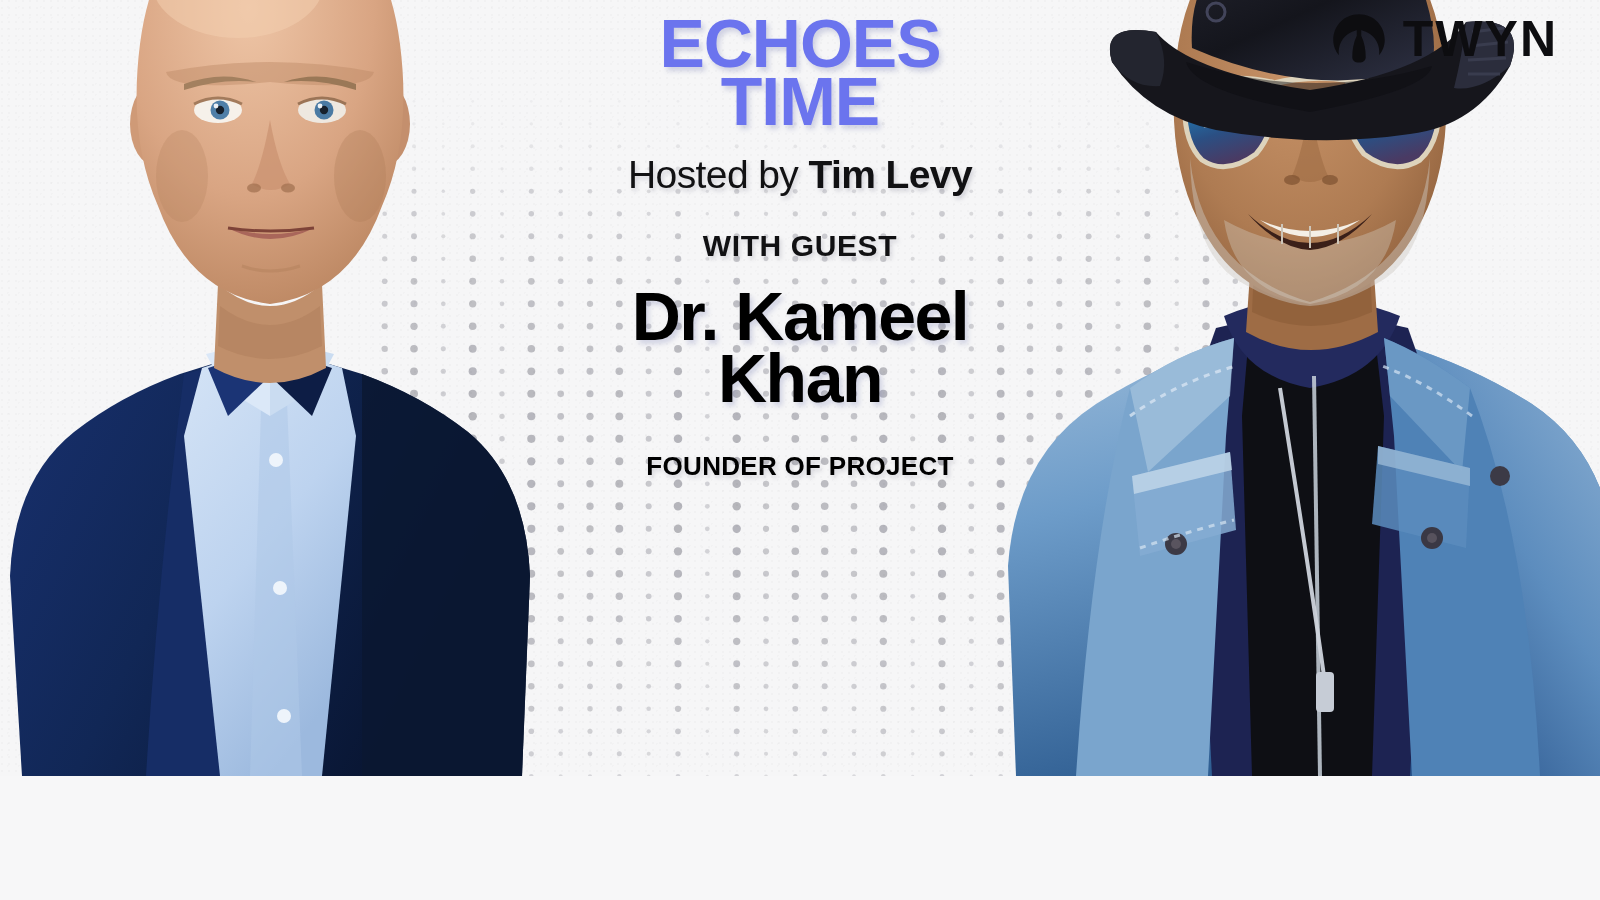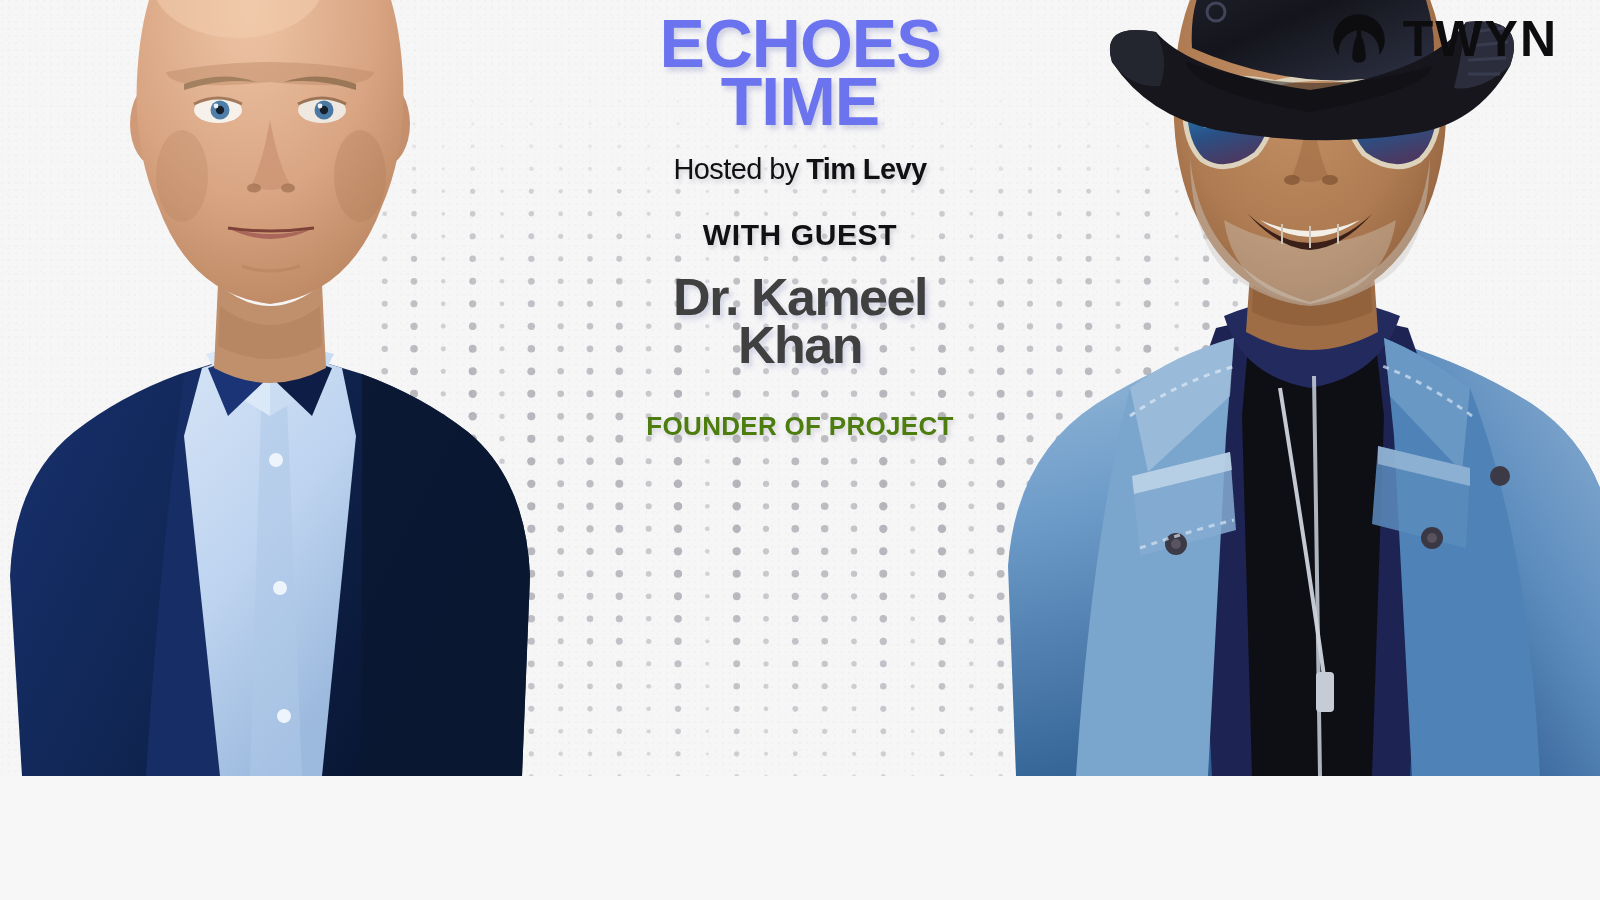--- a/index.html
+++ b/index.html
@@ -68,21 +68,21 @@
     font-weight:bold;
     line-height:.86;
     letter-spacing:-1px;
     color:#6b74ee;
     text-shadow:3px 4px 5px rgba(120,125,180,.30);
   }
   .show-title span { display:block; }
 
   .hosted {
     margin-top:22px;
-    font-size:29px;
+    font-size:39px;
     color:#111113;
     letter-spacing:-.6px;
     text-shadow:2px 3px 4px rgba(120,120,140,.28);
   }
   .hosted b { font-weight:bold; }
 
   .episode-title {
     margin-top:58px;
     font-size:78px;
     font-weight:bold;
@@ -97,36 +97,36 @@
     margin-top:32px;
     font-size:30px;
     font-weight:bold;
     letter-spacing:.6px;
     color:#111113;
     text-shadow:2px 3px 4px rgba(120,120,140,.25);
   }
 
   .guest-name {
     margin-top:22px;
-    font-size:52px;
+    font-size:68px;
     font-weight:bold;
     line-height:.92;
     letter-spacing:-1.5px;
-    color:#404040;
+    color:#000000;
     text-shadow:3px 4px 5px rgba(120,125,180,.28);
   }
   .guest-name span { display:block; }
 
   .guest-role {
     margin-top:42px;
     font-size:26px;
     font-weight:bold;
     line-height:1.08;
     letter-spacing:.3px;
-    color:#4d7c0f;
+    color:#000000;
     text-shadow:2px 3px 4px rgba(120,120,140,.25);
   }
   .guest-role span { display:block; }
 
   
   .brand {
     position:absolute;
     right:42px; top:10px;
     z-index:8;
     display:flex;

